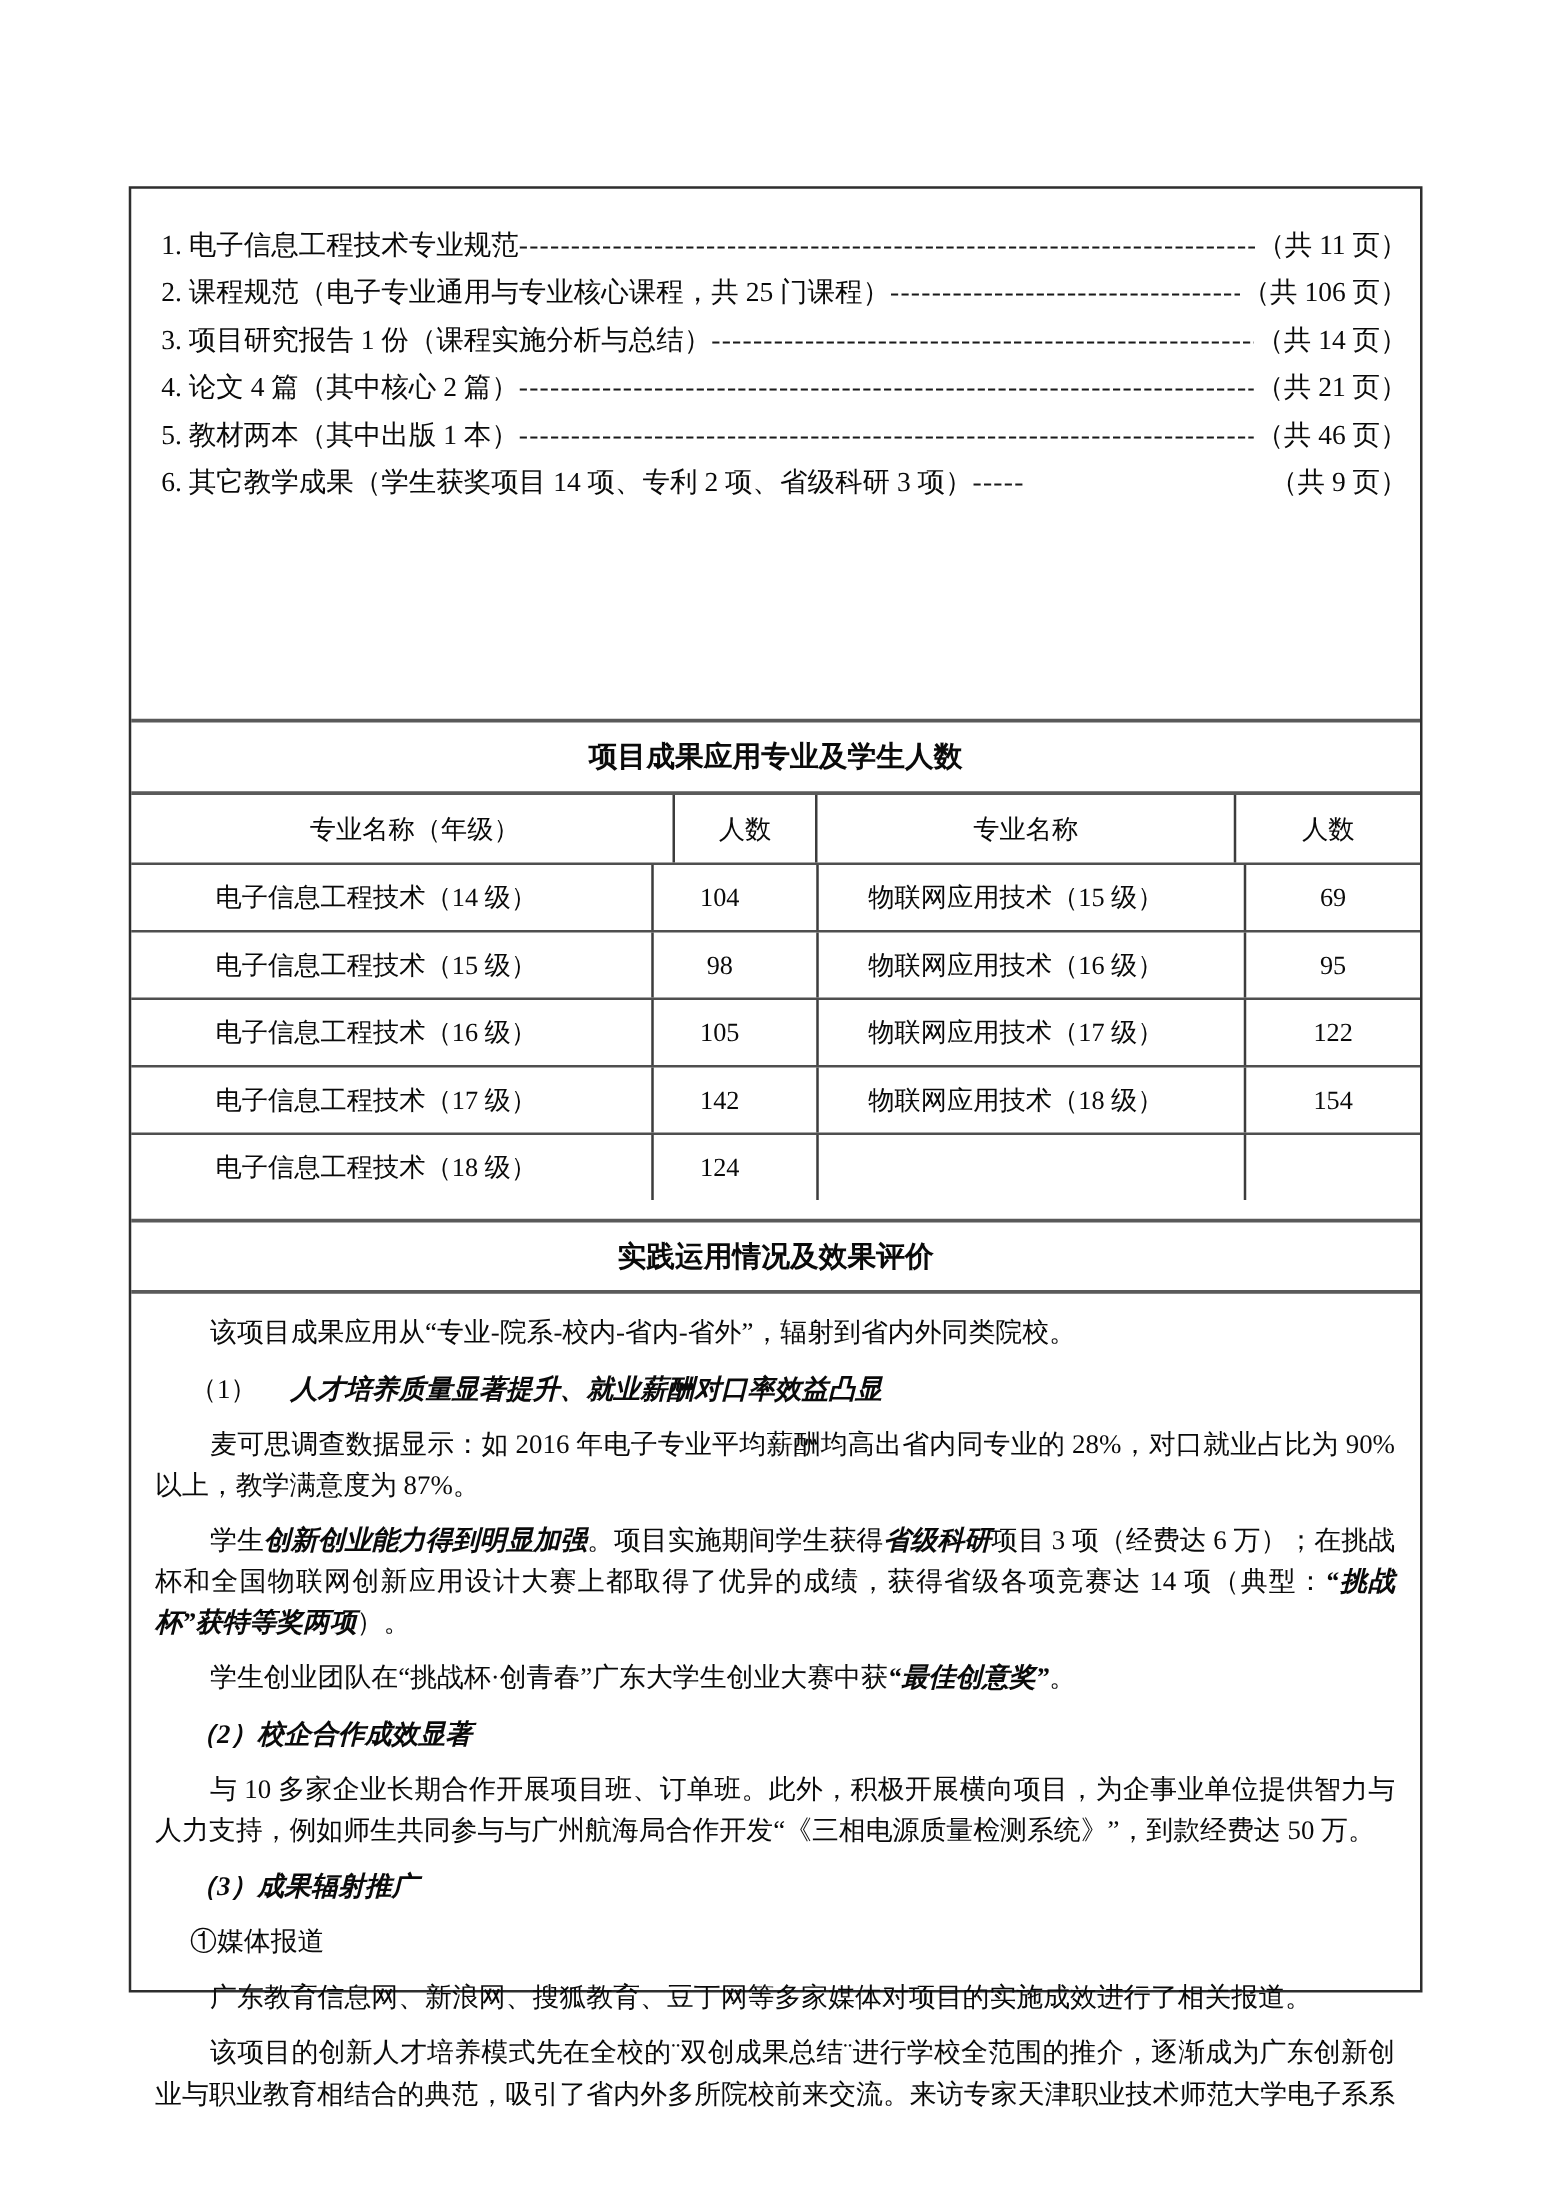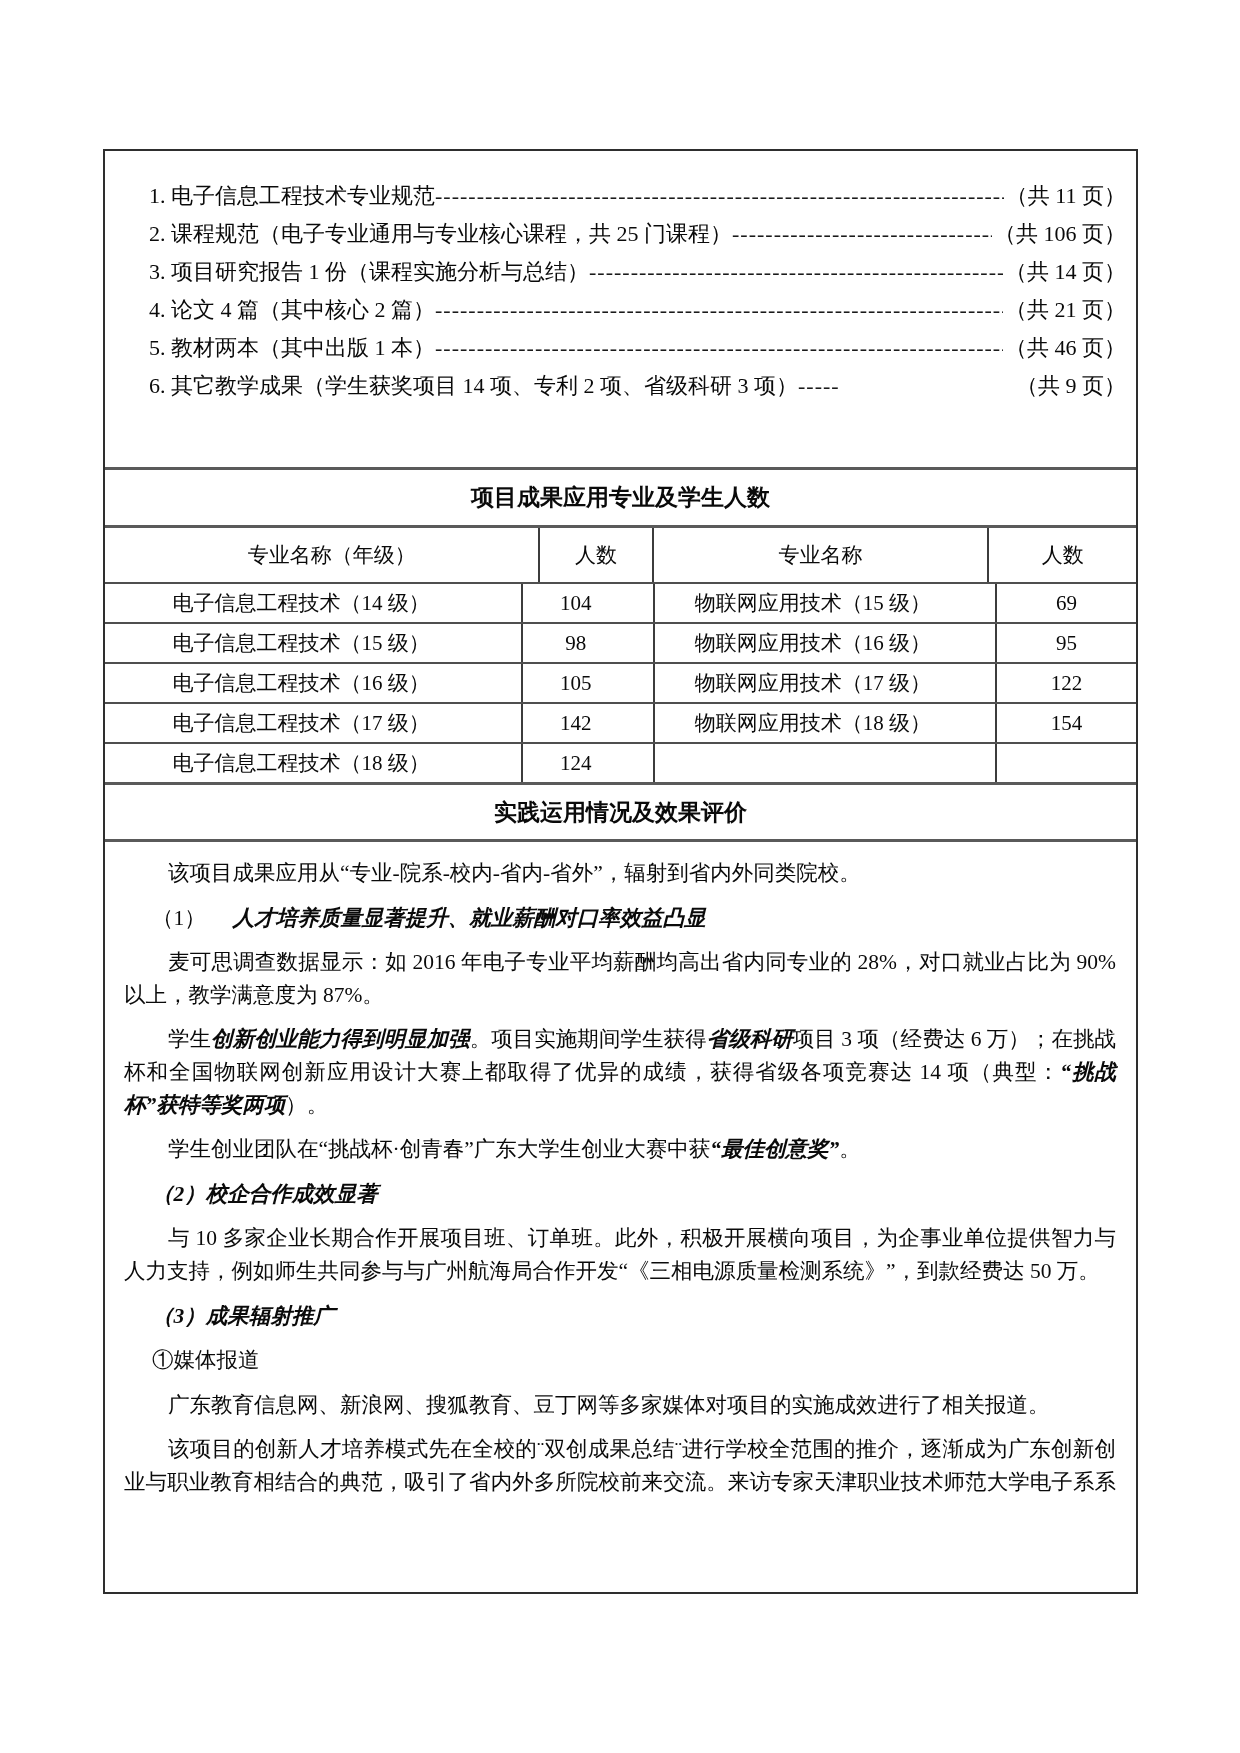--- a/index.html
+++ b/index.html
@@ -5,43 +5,43 @@
   html,body{margin:0;padding:0;}
   body{
     width:1240px;height:1753px;background:#ffffff;position:relative;
     font-family:"Liberation Serif","DejaVu Serif",serif;color:#0a0a0a;
   }
   .doc{
     position:absolute;left:103px;top:149px;width:1035px;height:1445px;
     border:2px solid #2e2e2e;box-sizing:border-box;background:#fff;
   }
   
-  .att-section{height:316px;box-sizing:border-box;padding:26px 10px 0 24px;margin-left:20px;}
+  .att-section{height:424px;box-sizing:border-box;padding:26px 10px 0 24px;}
   .att-line{
     display:flex;align-items:baseline;white-space:nowrap;
     font-size:22px;line-height:38px;
   }
   .att-label{flex:0 0 auto;}
   .att-dashes{flex:1 1 auto;overflow:hidden;color:#1a1a1a;letter-spacing:1px;}
   .att-pages{flex:0 0 auto;padding-left:2px;}
   
   .title-row{
     box-sizing:border-box;border-top:3px solid #5a5a5a;
     display:flex;align-items:center;justify-content:center;
     font-weight:bold;font-size:23px;
   }
   .title-row.t1{height:58px;}
-  .title-row.t2{height:57px;}
+  .title-row.t2{height:57px;margin-top:15px;}
   
   .tbl-row{
     display:flex;box-sizing:border-box;border-top:3px solid #5a5a5a;
     font-size:21px;
   }
   .tbl-row.header{height:57px;padding-left:20px;}
-  .tbl-row.data{height:40px;border-top-width:2px;border-top-color:#4f4f4f;gap:24px;}
+  .tbl-row.data{height:54px;border-top-width:2px;border-top-color:#4f4f4f;gap:24px;}
   .cell{
     box-sizing:border-box;display:flex;align-items:center;justify-content:center;
     text-align:center;overflow:hidden;
   }
   .cell + .cell{border-left:2px solid #3c3c3c;}
   .c1{width:40.9%;}
   .c2{width:11.2%;}
   .c3{width:33.2%;}
   .c4{width:14.7%;}
   

